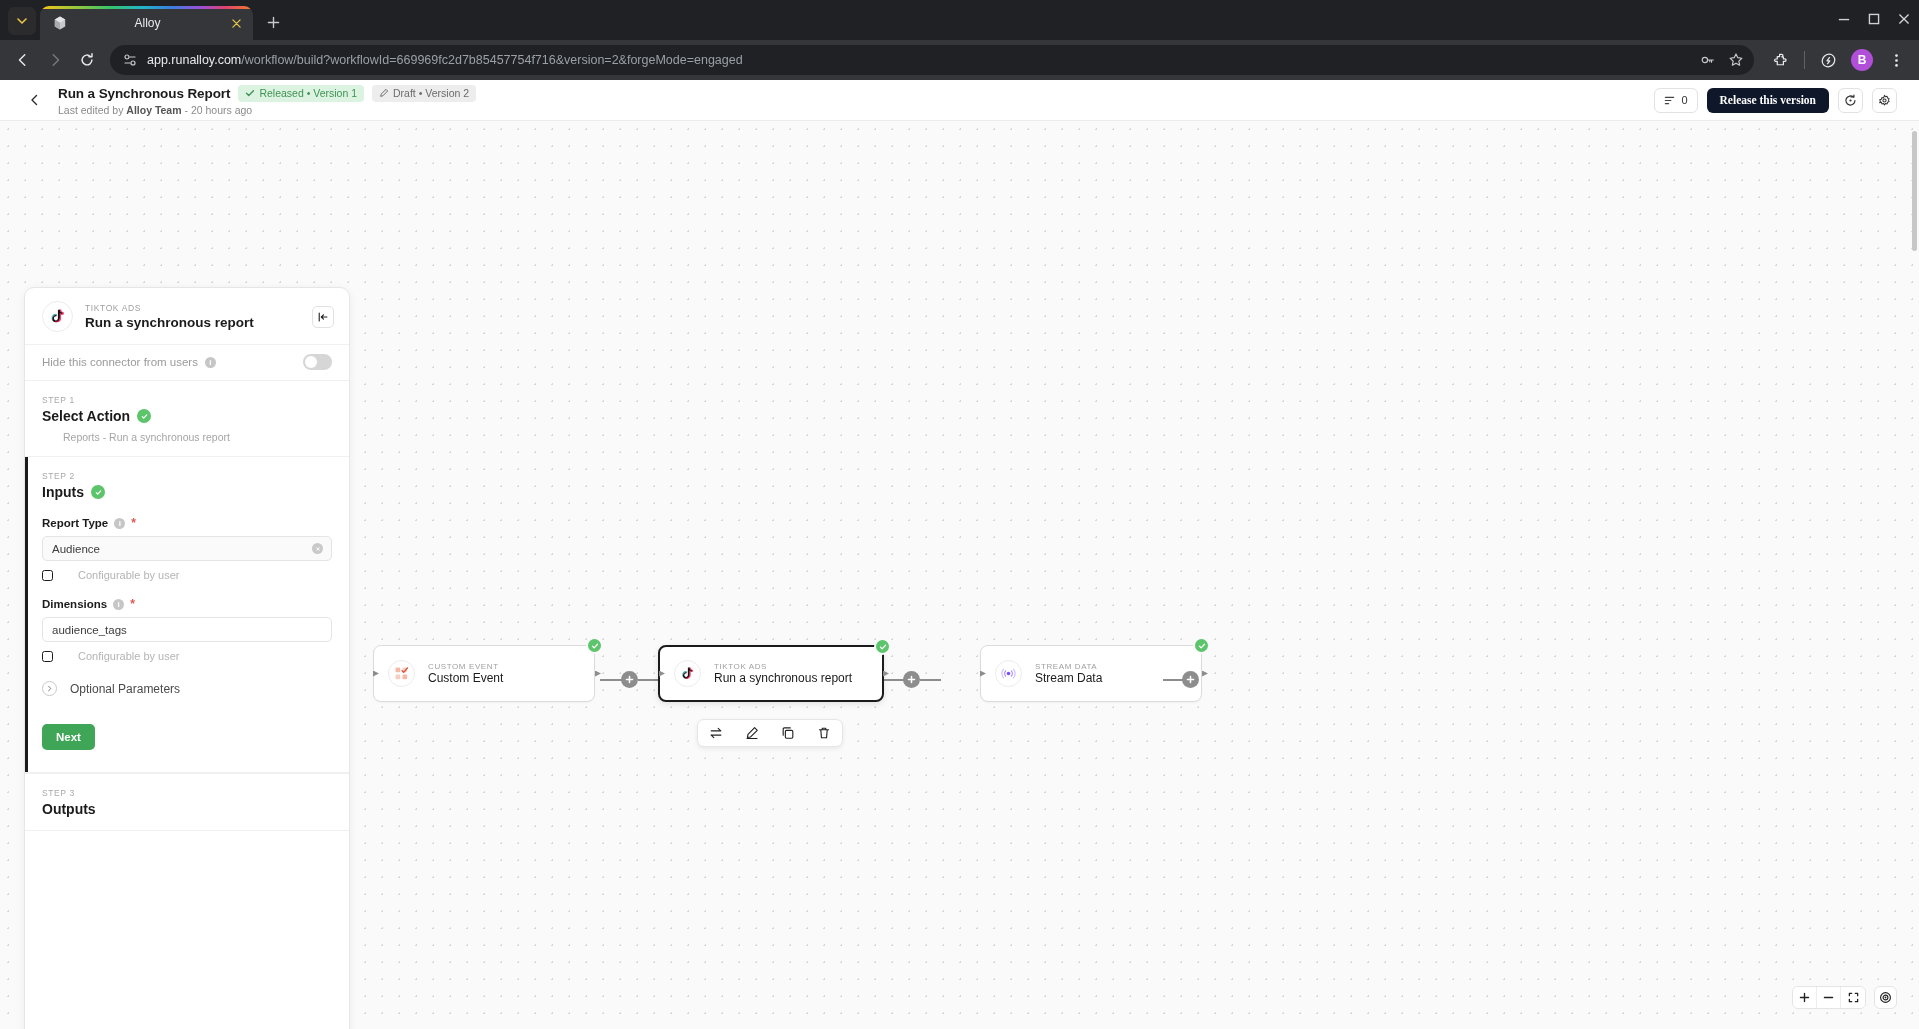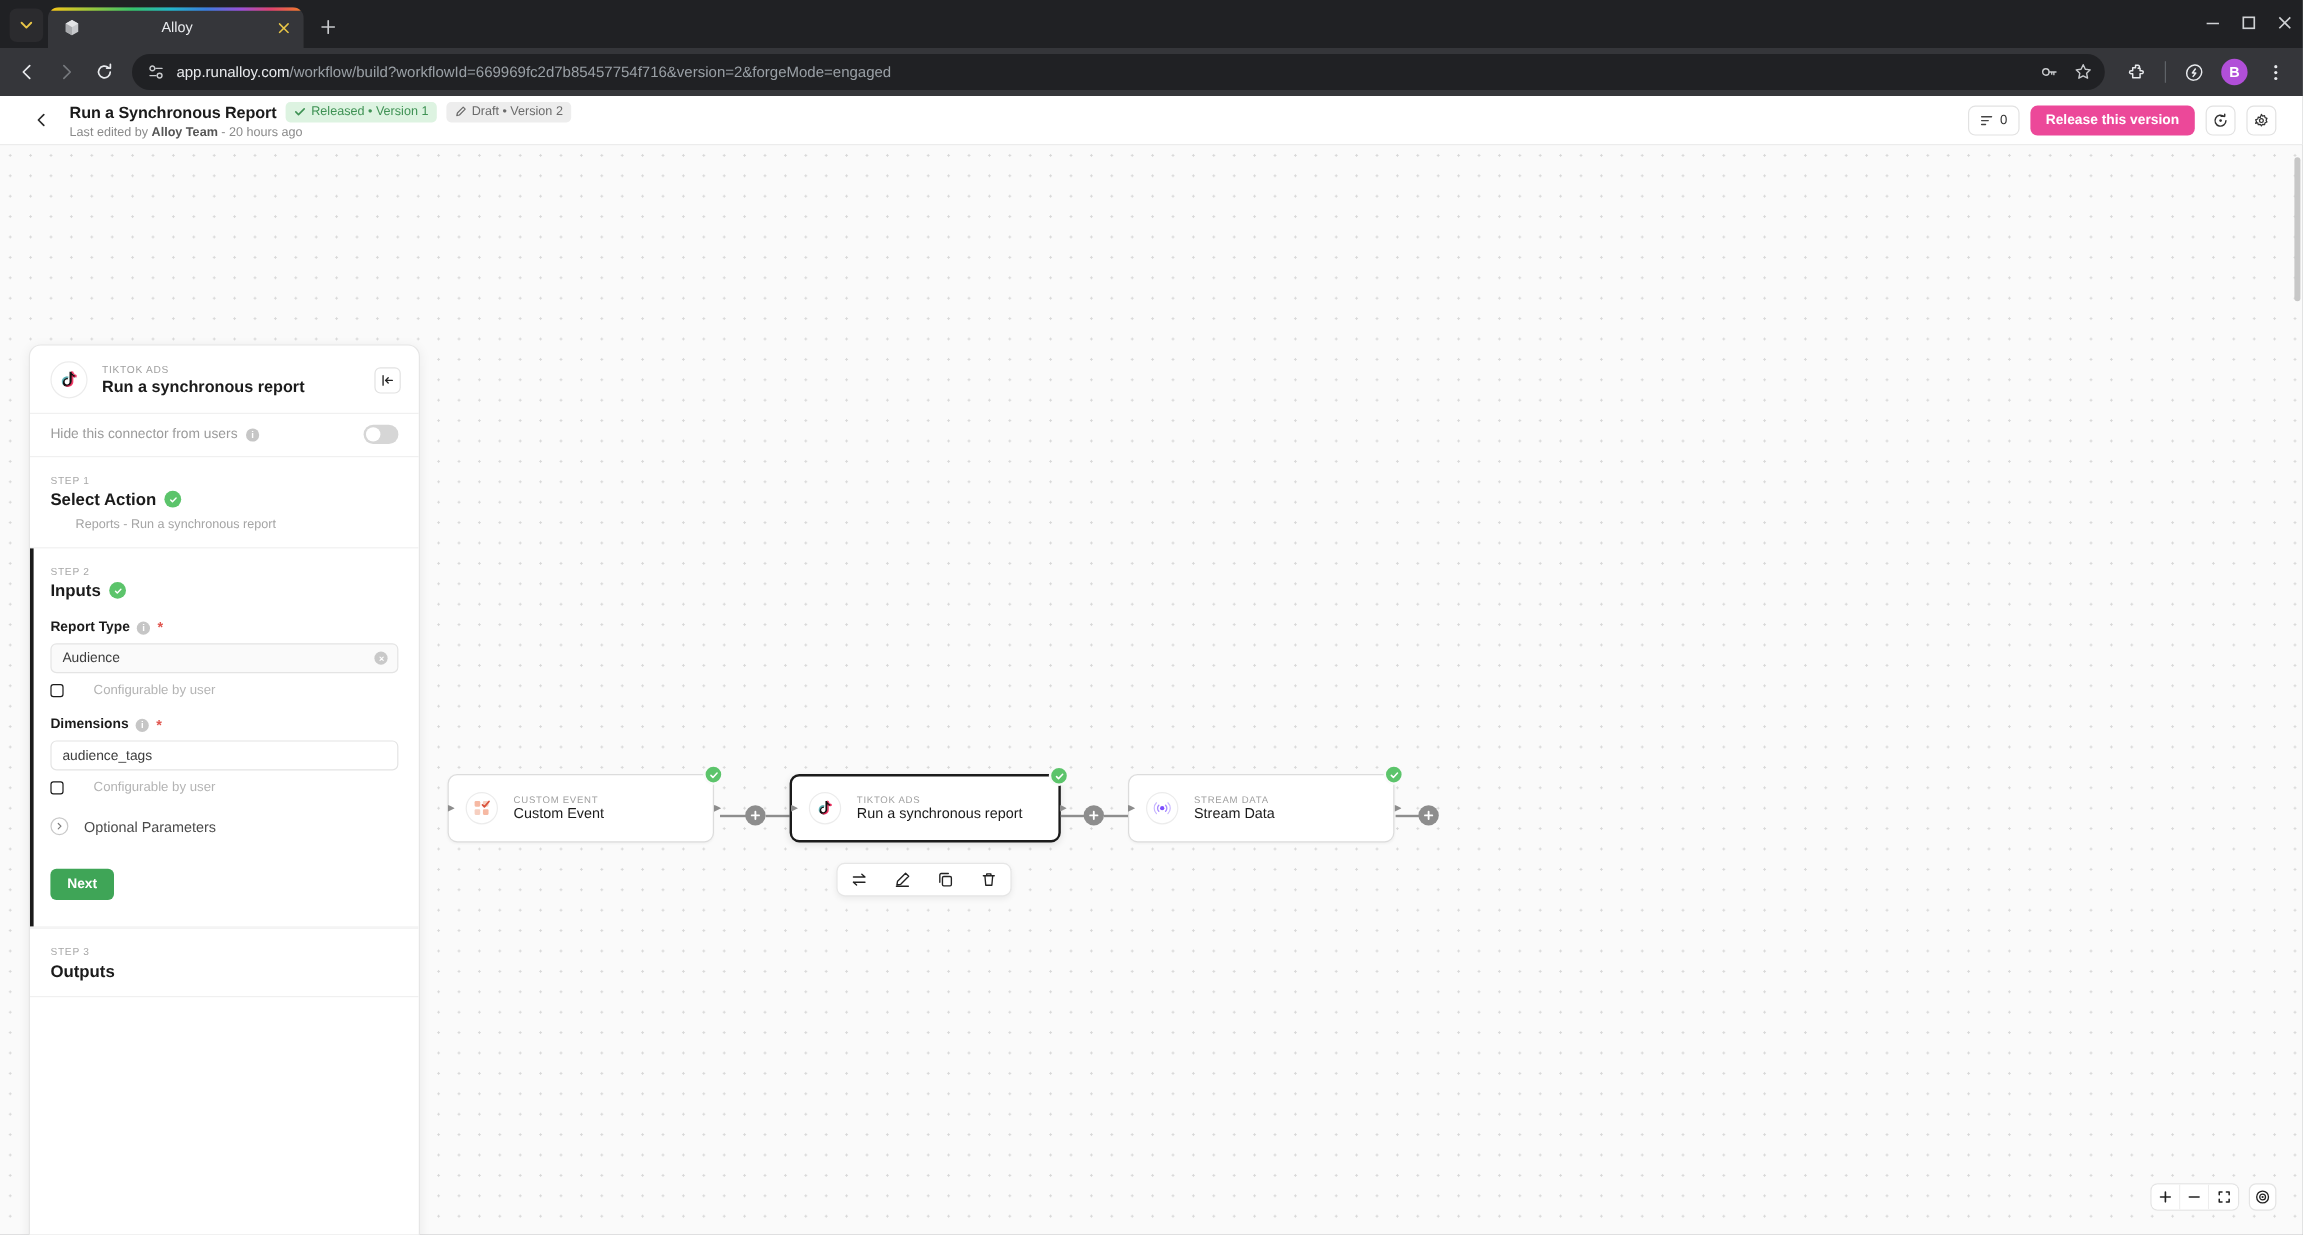--- a/index.html
+++ b/index.html
@@ -75,22 +75,22 @@
   .hdr-sub { font-size: 10.5px; color: #8a8a8a; }
   .hdr-sub b { color: #555; font-weight: bold; }
   .hdr-right { margin-left: auto; display: flex; align-items: center; gap: 9px; }
   .chip-count {
     height: 25px; min-width: 40px; border: 1px solid #e2e2e2; border-radius: 6px; background: #fff;
     display: flex; align-items: center; justify-content: center; gap: 6px; padding: 0 9px;
     font-size: 11px; color: #333;
   }
   .chip-count svg { width: 11px; height: 11px; }
   .btn-release {
-    height: 25px; background: #ec4899; color: #fff; border: none; border-radius: 6px;
-    font-size: 11.5px; font-weight: bold; padding: 0 13px; font-family: Liberation Sans, sans-serif;
+    height: 25px; background: #0f172a; color: #fff; border: none; border-radius: 6px;
+    font-size: 11.5px; font-weight: bold; padding: 0 13px; font-family: Liberation Serif, serif;
   }
   .icon-sq {
     width: 25px; height: 25px; border: 1px solid #e2e2e2; border-radius: 6px; background: #fff;
     display: flex; align-items: center; justify-content: center;
   }
   .icon-sq svg { width: 13px; height: 13px; }
 
   
   .canvas {
     position: absolute; left: 0; top: 41px; right: 0; bottom: 0;
@@ -437,21 +437,21 @@
       </div>
 
       <div class="edge" style="left:884px; top:558px; width:28px;"></div>
       <div class="plus-node" style="left:903px; top:550px;">
         <svg viewBox="0 0 10 10">
             <path d="M5 1.6v6.8M1.6 5h6.8" stroke="#fff" stroke-width="1.7" stroke-linecap="round"></path>
           </svg>
       </div>
       <div class="edge" style="left:920px; top:558px; width:21px;"></div>
 
-      <div class="node" style="left:940px; top:524px;">
+      <div class="node" style="left:980px; top:524px;">
         <span class="port left"></span>
         <span class="node-icon">
           <svg viewBox="0 0 16 16">
             <circle cx="8" cy="8" r="1.9" fill="#7c4dff"></circle>
             <path d="M11 5.3a3.8 3.8 0 010 5.4M5 5.3a3.8 3.8 0 000 5.4" fill="none" stroke="#a98bff" stroke-width="1.2" stroke-linecap="round"></path>
             <path d="M13.1 3.2a6.7 6.7 0 010 9.6M2.9 3.2a6.7 6.7 0 000 9.6" fill="none" stroke="#c7b6ff" stroke-width="1.1" stroke-linecap="round"></path>
           </svg>
         </span>
         <span class="node-txt">
           <span class="node-kicker">STREAM DATA</span>

